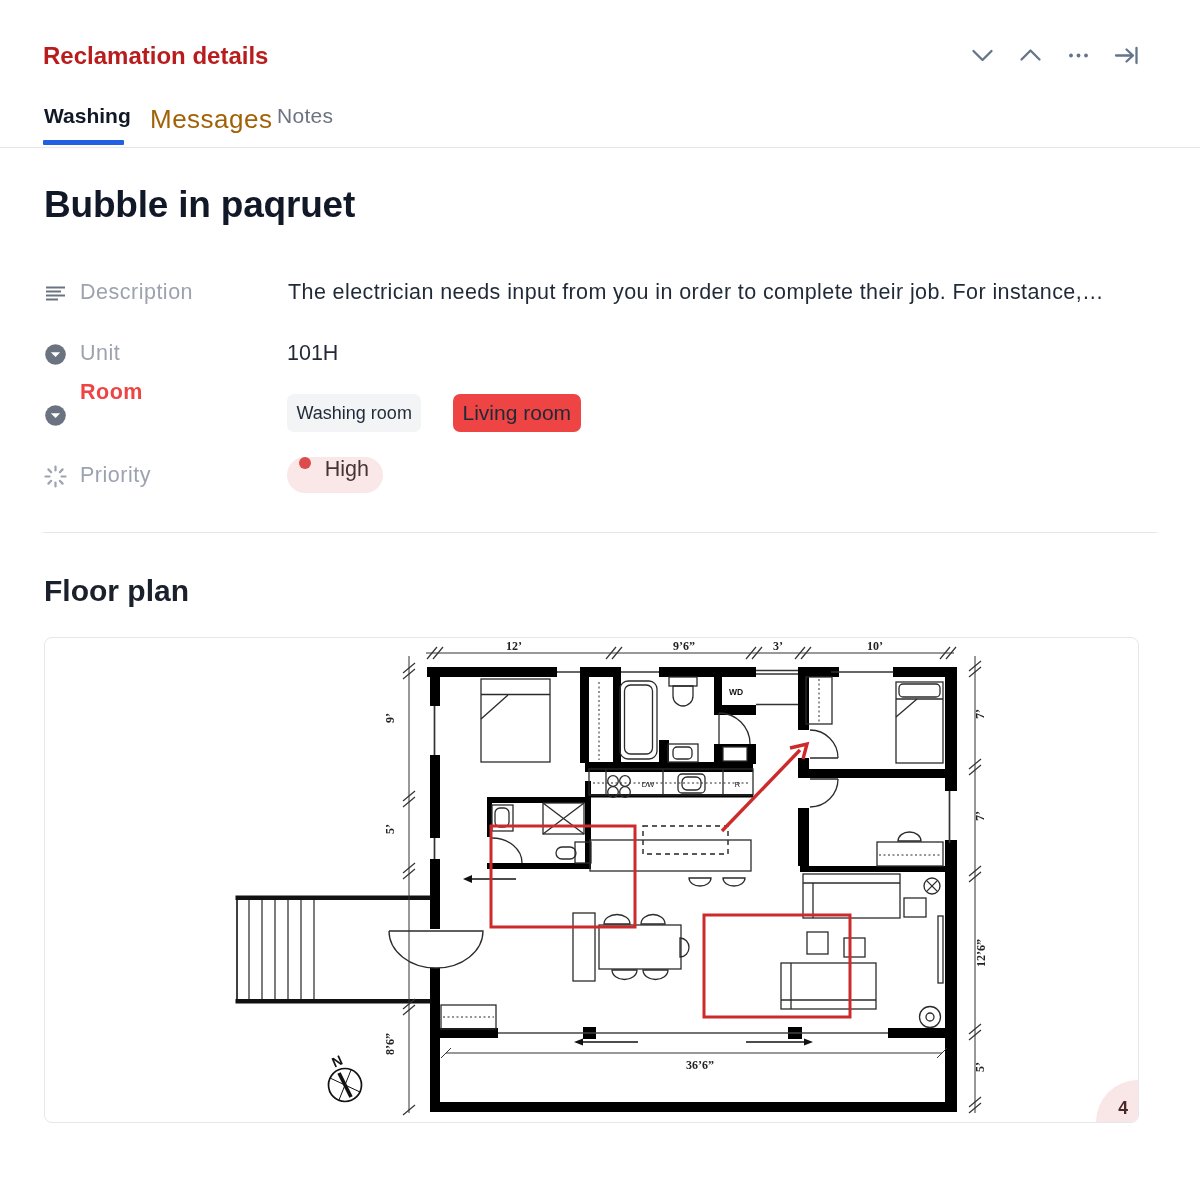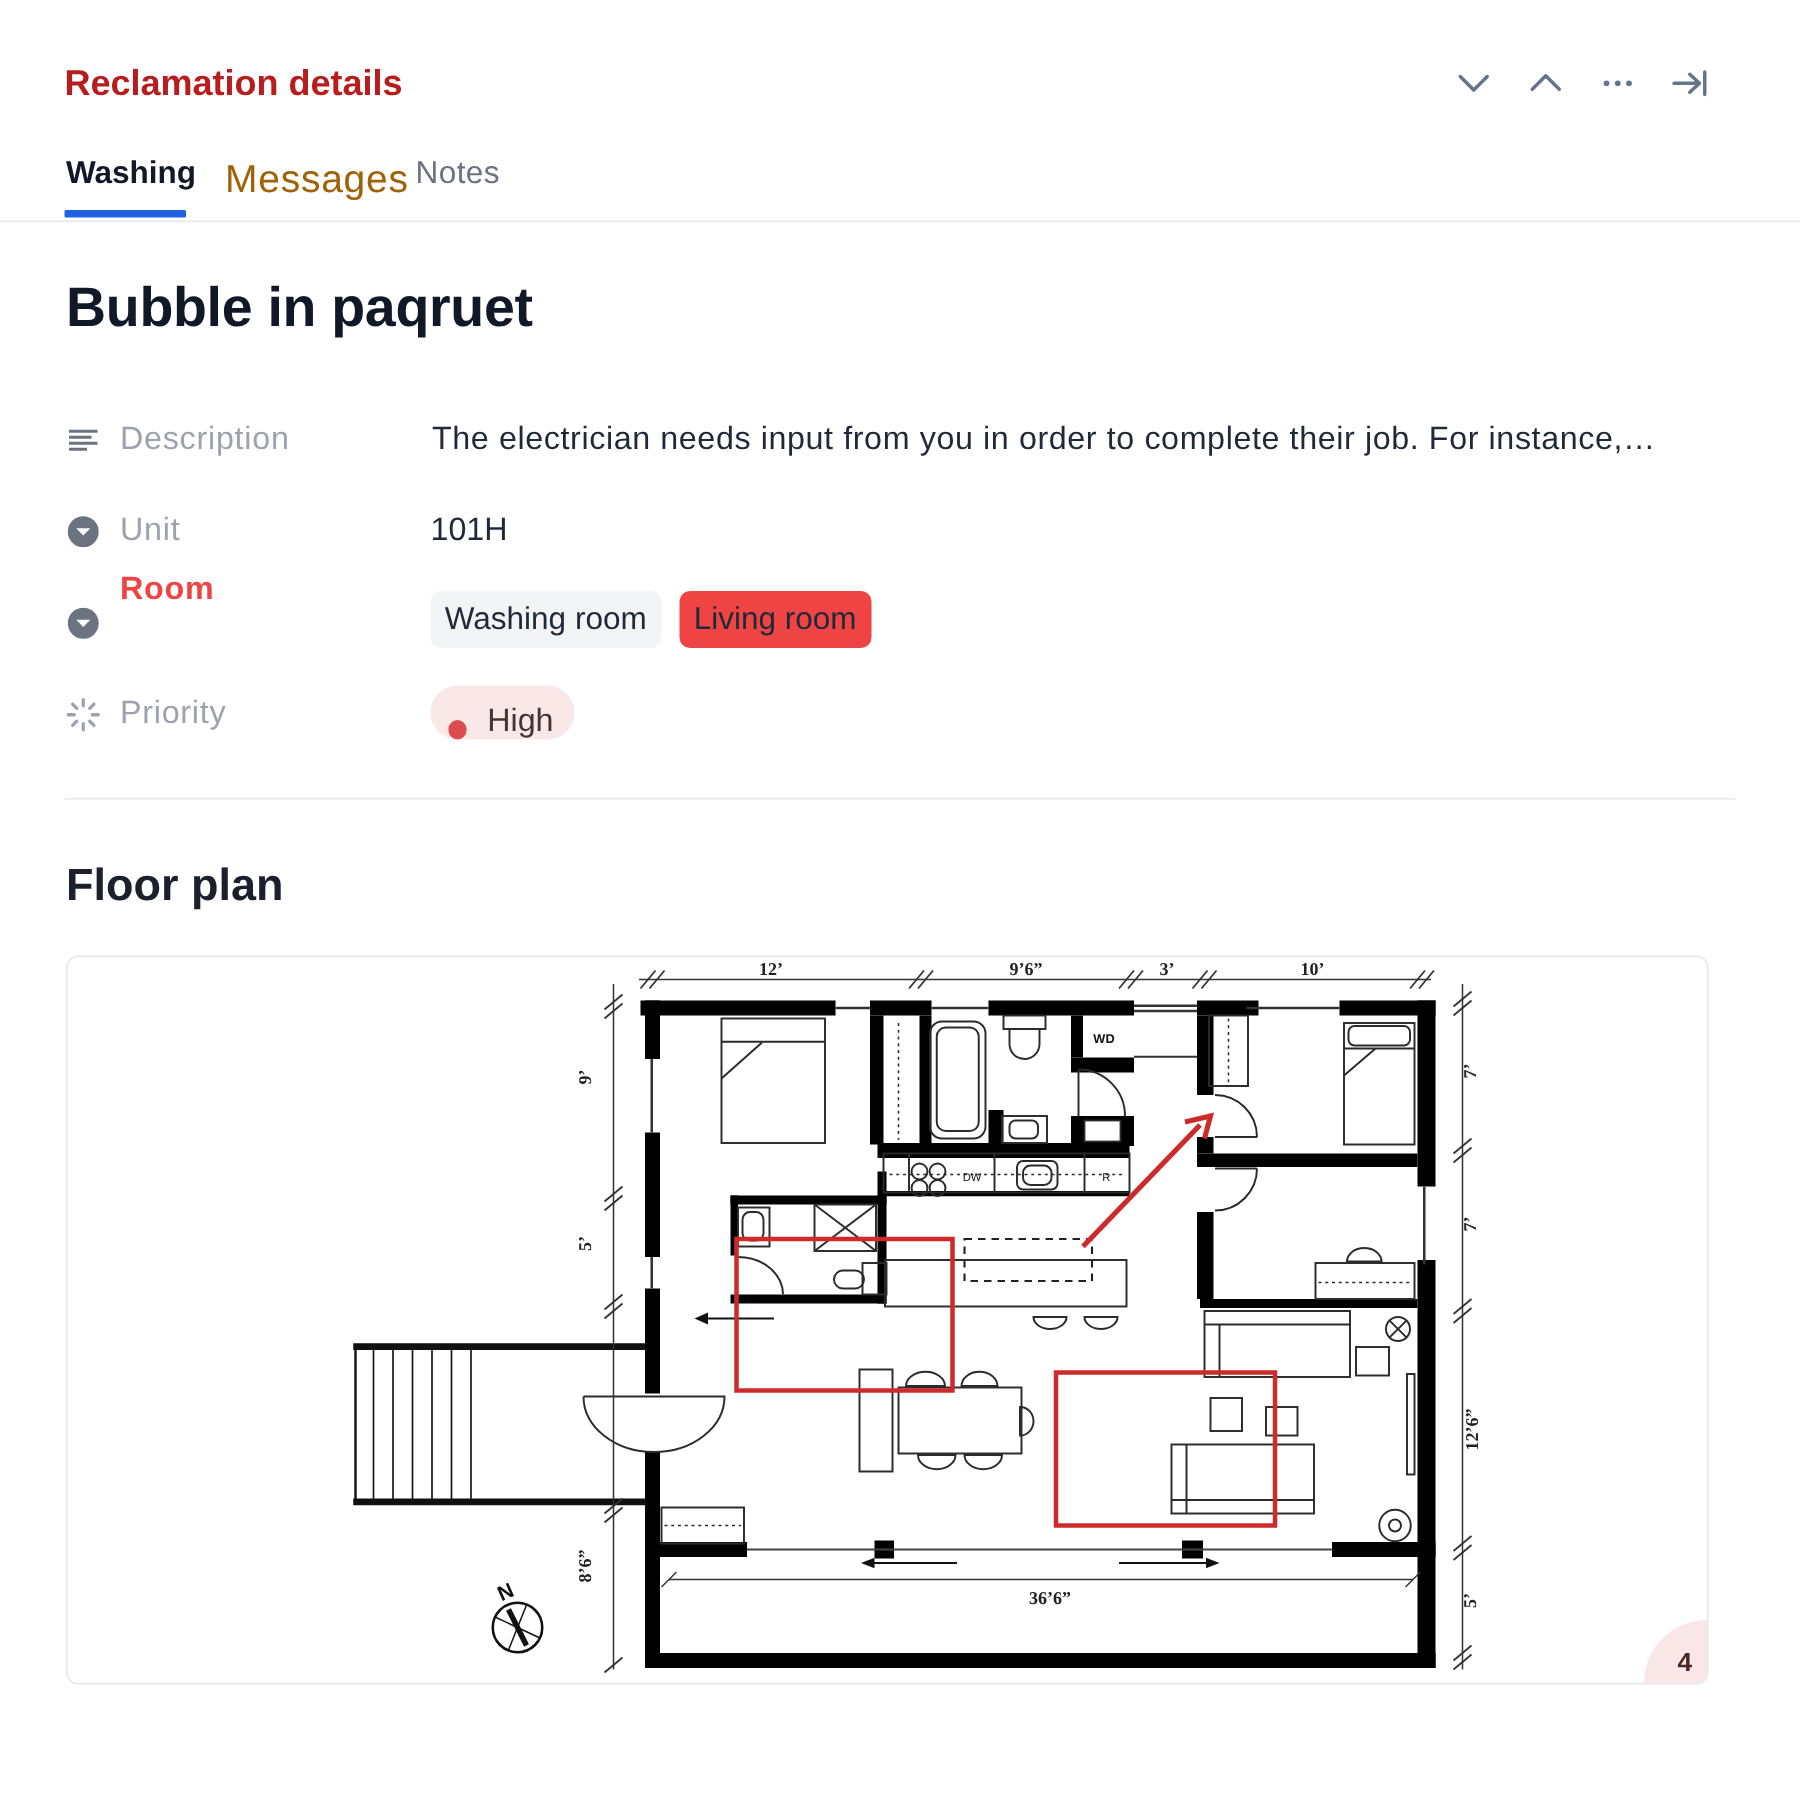--- a/index.html
+++ b/index.html
@@ -59,40 +59,40 @@
 
 <div class="abs" style="left:287px;top:341px;font-size:21.5px;color:#1f2937;">101H</div>
 
 <svg class="abs" style="left:45px;top:405px;" width="21" height="21" viewBox="0 0 21 21">
   <circle cx="10.5" cy="10.5" r="10.3" fill="#6b7280"></circle>
   <path d="M5.8 8.2 L10.5 13 L15.2 8.2 Z" fill="#fff"></path>
 </svg>
 
 <div class="abs" style="left:80px;top:380px;font-size:21.5px;color:#ef4444;letter-spacing:0.5px;font-weight:bold;">Room</div>
 
-<div class="abs" style="left:287px;top:394px;height:38px;line-height:38px;padding:0 9.5px;background:#f3f4f6;border-radius:7px;font-size:21px;color:#1f2937;">Washing room</div>
+<div class="abs" style="left:287px;top:394px;height:38px;line-height:38px;padding:0 9.5px;background:#f3f4f6;border-radius:7px;font-size:18px;color:#1f2937;">Washing room</div>
 
 <div class="abs" style="left:453px;top:394px;height:38px;line-height:38px;padding:0 9.5px;background:#ef4444;border-radius:7px;font-size:21px;color:#1f2937;">Living room</div>
 
 <svg class="abs" style="left:43px;top:464px;" width="25" height="25" viewBox="0 0 25 25">
   <g stroke="#9ca3af" stroke-width="2.2" stroke-linecap="round">
     <line x1="12.5" y1="2.5" x2="12.5" y2="6.5"></line>
     <line x1="19.6" y1="5.4" x2="16.8" y2="8.2"></line>
     <line x1="22.5" y1="12.5" x2="18.5" y2="12.5"></line>
     <line x1="19.6" y1="19.6" x2="16.8" y2="16.8"></line>
     <line x1="12.5" y1="22.5" x2="12.5" y2="18.5"></line>
     <line x1="5.4" y1="19.6" x2="8.2" y2="16.8"></line>
     <line x1="2.5" y1="12.5" x2="6.5" y2="12.5"></line>
     <line x1="5.4" y1="5.4" x2="8.2" y2="8.2"></line>
   </g>
 </svg>
 
 <div class="abs" style="left:80px;top:463px;font-size:21.5px;color:#9ca3af;letter-spacing:0.5px;">Priority</div>
 
-<div class="abs" style="left:286.5px;top:456.5px;height:36px;border-radius:18px;background:#fae8e8;display:flex;align-items:flex-end;padding:0 14.3px 0 12.1px;">
+<div class="abs" style="left:286.5px;top:456.5px;height:36px;border-radius:18px;background:#fae8e8;display:flex;align-items:flex-start;padding:0 14.3px 0 12.1px;">
   <span style="width:12.4px;height:12.4px;border-radius:50%;background:#dc4c4c;display:inline-block;margin-right:13.8px;"></span>
   <span style="font-size:21.5px;color:#443434;">High</span>
 </div>
 
 <div class="abs" style="left:43px;top:532px;width:1114px;height:1px;background:#e5e7eb;"></div>
 
 <div class="abs" style="left:44px;top:574px;font-size:30px;font-weight:700;color:#1a202c;">Floor plan</div>
 
 <div class="abs" style="left:44px;top:637px;width:1093px;height:484px;border:1px solid #e5e7eb;border-radius:8px;overflow:hidden;background:#fff;">
 

